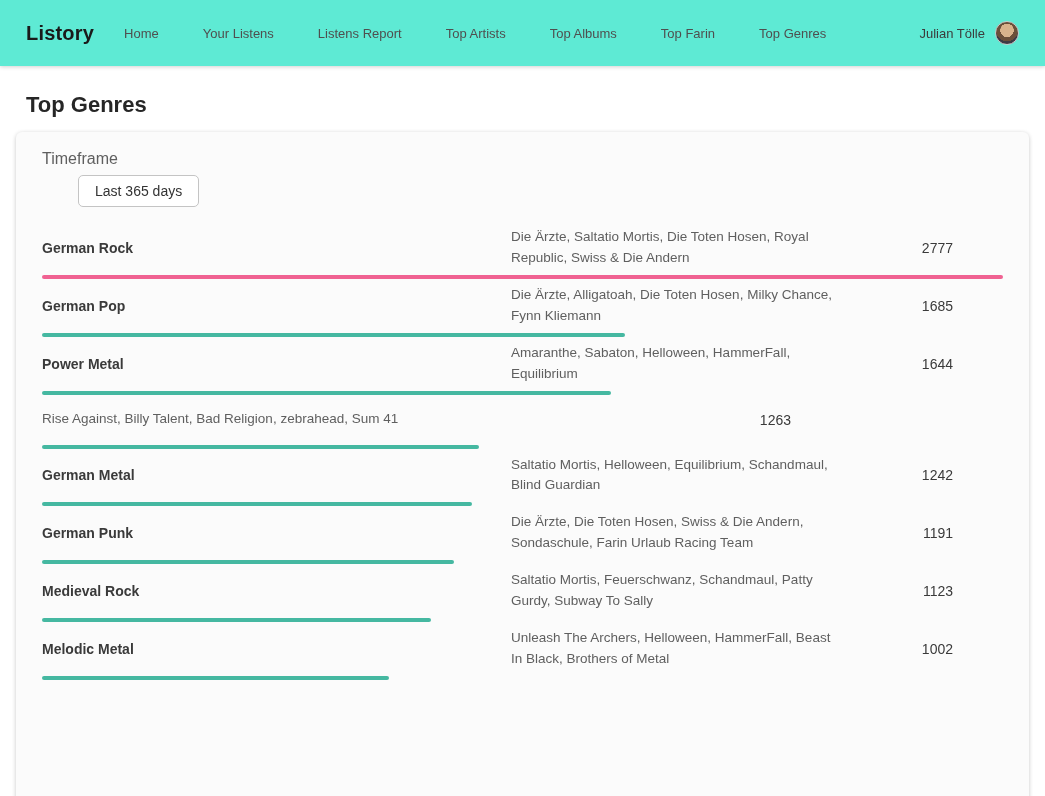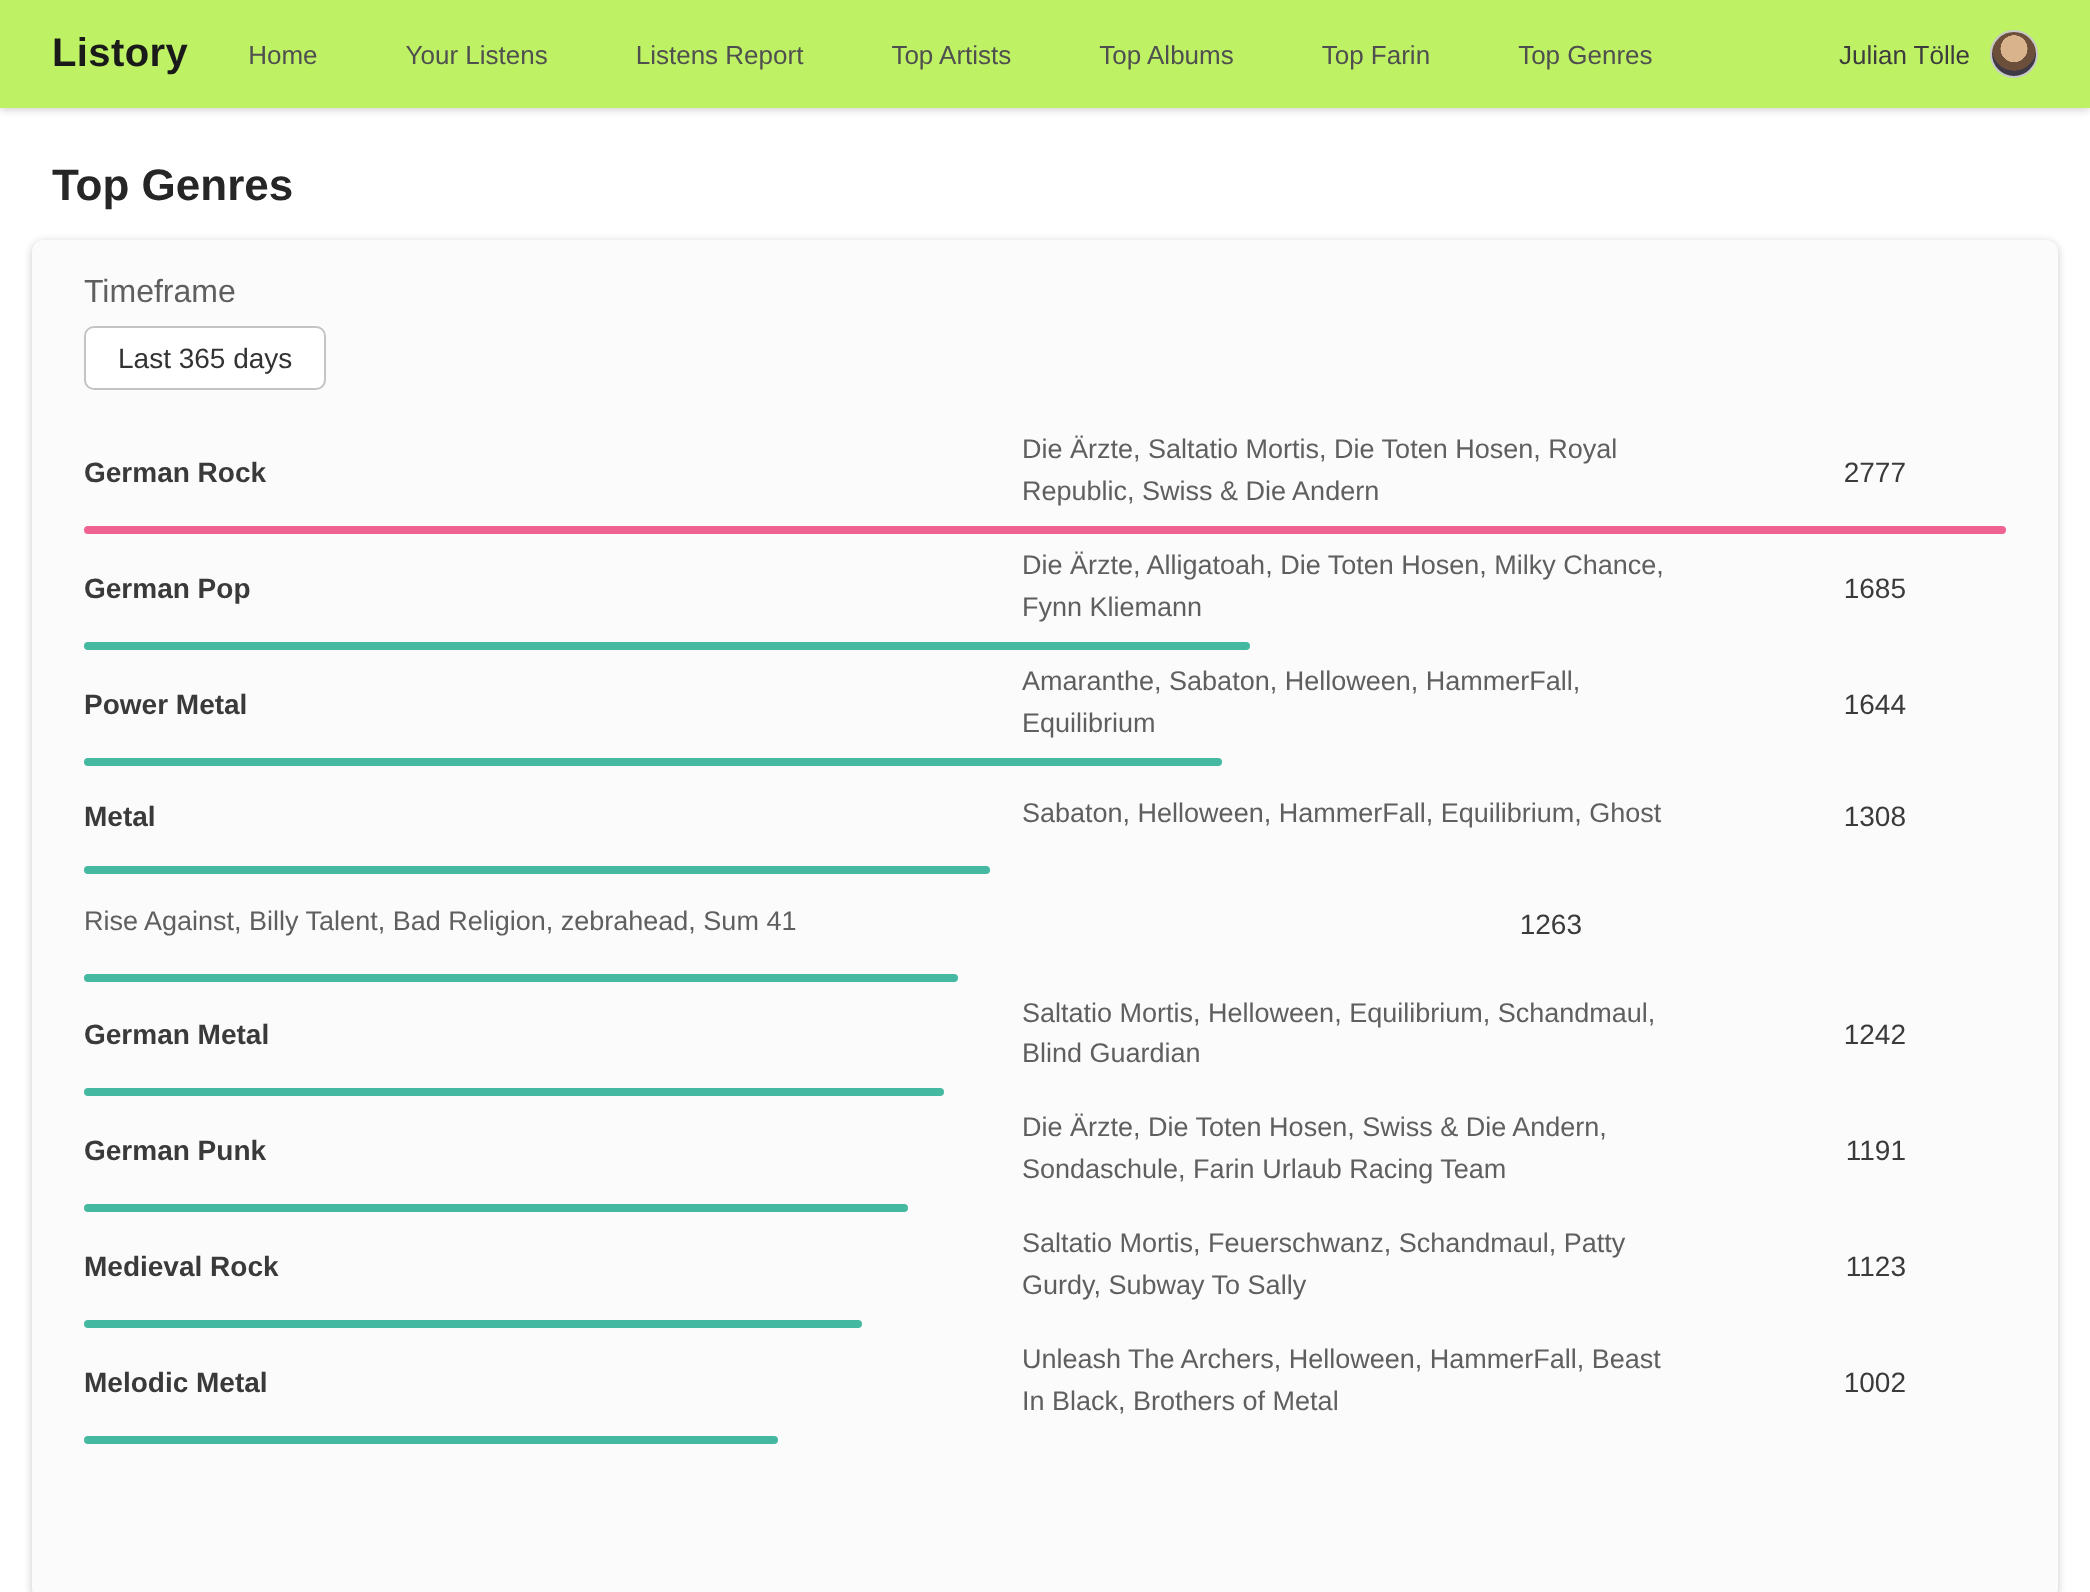--- a/index.html
+++ b/index.html
@@ -1,41 +1,41 @@
 <!DOCTYPE html>
 <html><head>
 <meta charset="utf-8">
 <style>
   * { margin:0; padding:0; box-sizing:border-box; }
   html,body { width:1045px; height:796px; overflow:hidden; background:#ffffff;
     font-family:"Liberation Sans", sans-serif; }
 
   
-  .appbar { height:54px; background:#bef264; display:flex; align-items:center;
+  .appbar { height:66px; background:#5eead4; display:flex; align-items:center;
     padding:16px 26px; box-shadow:0 1px 4px rgba(0,0,0,0.18); position:relative; z-index:5; }
   .logo { font-size:20px; font-weight:800; color:#1a1a1a; letter-spacing:0.2px;
     margin-right:30px; cursor:pointer; }
   .nav-links { display:flex; align-items:center; gap:44px; }
   .nav-link { font-size:13px; color:#4f4f4f; cursor:pointer; white-space:nowrap; }
   .user-area { margin-left:auto; display:flex; align-items:center; gap:10px; cursor:pointer; }
   .user-name { font-size:13px; color:#3c3c3c;margin-left:40px; }
   .avatar { width:24px; height:24px; border-radius:50%;
     background:radial-gradient(circle at 50% 38%, #d9b38c 0 38%, #6b4f3a 39% 62%, #3e3a45 63% 100%);
     border:1px solid #c9c9c9; }
 
   
   .page-title { font-size:22px; font-weight:700; color:#262626; margin:26px 0 14px 26px; }
 
   .card { margin:0 16px; background:#fbfbfb; border-radius:6px;
     box-shadow:0 1px 4px rgba(0,0,0,0.22); padding:18px 26px 0 26px; min-height:680px; }
 
   .timeframe-label { font-size:16px; color:#5f5f5f; margin-bottom:7px; }
   .timeframe-select { display:inline-flex; align-items:center; background:#fff;
     border:1px solid #c4c4c4; border-radius:5px; padding:7px 16px; font-size:14px;
-    color:#333; cursor:pointer; margin-bottom:14px; }
+    color:#333; cursor:pointer; margin-bottom:14px;margin-left:36px; }
 
   
   .rows { }
   .row { position:relative; display:grid; grid-template-columns:441px 330px 1fr;
     align-items:center; min-height:54px; padding:6px 0 10px 0;gap:28px; }
   .genre-name { font-size:14px; font-weight:700; color:#3a3a3a; }
   .artists { font-size:13.5px; color:#5f5f5f; line-height:1.55; }
   .count { font-size:14px; color:#3a3a3a; text-align:right; padding-right:50px; }
   .bar { position:absolute; left:0; bottom:0; height:4px; border-radius:2px; }
 </style>
@@ -82,26 +82,20 @@
     <div class="bar" style="width: 60.68%; background: rgb(69, 184, 161);"></div>
   </div>
 
   <div class="row">
     <div class="genre-name">Power Metal</div>
     <div class="artists">Amaranthe, Sabaton, Helloween, HammerFall, Equilibrium</div>
     <div class="count">1644</div>
     <div class="bar" style="width: 59.2%; background: rgb(69, 184, 161);"></div>
   </div>
 
-  <div class="row">
-    <div class="genre-name">Metal</div>
-    <div class="artists">Sabaton, Helloween, HammerFall, Equilibrium, Ghost</div>
-    <div class="count">1308</div>
-    <div class="bar" style="width: 47.1%; background: rgb(69, 184, 161);"></div>
-  </div>
 
   <div class="row">
     <div class="artists">Rise Against, Billy Talent, Bad Religion, zebrahead, Sum 41</div>
     <div class="count">1263</div>
     <div class="bar" style="width: 45.48%; background: rgb(69, 184, 161);"></div>
   </div>
 
   <div class="row">
     <div class="genre-name">German Metal</div>
     <div class="artists">Saltatio Mortis, Helloween, Equilibrium, Schandmaul, Blind Guardian</div>

